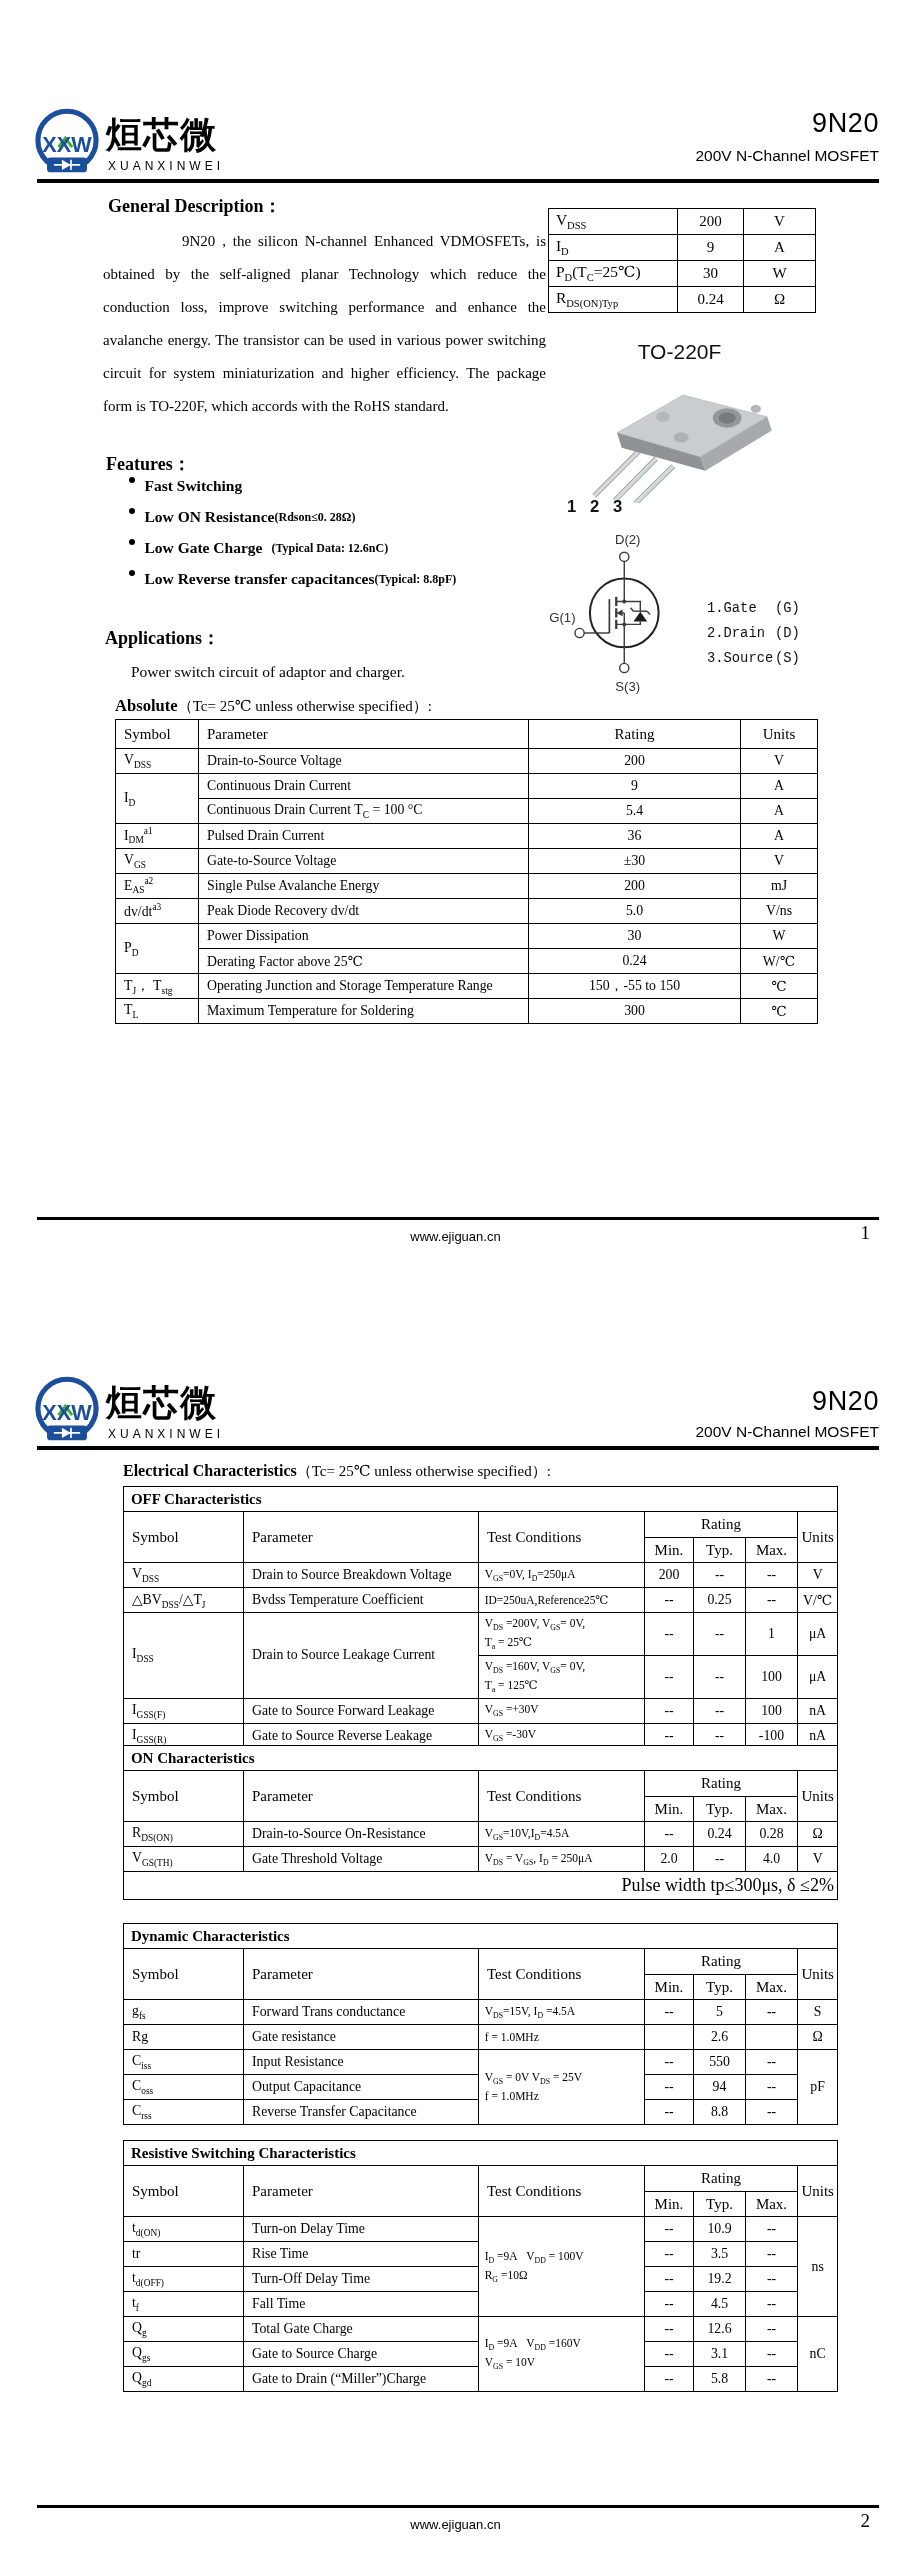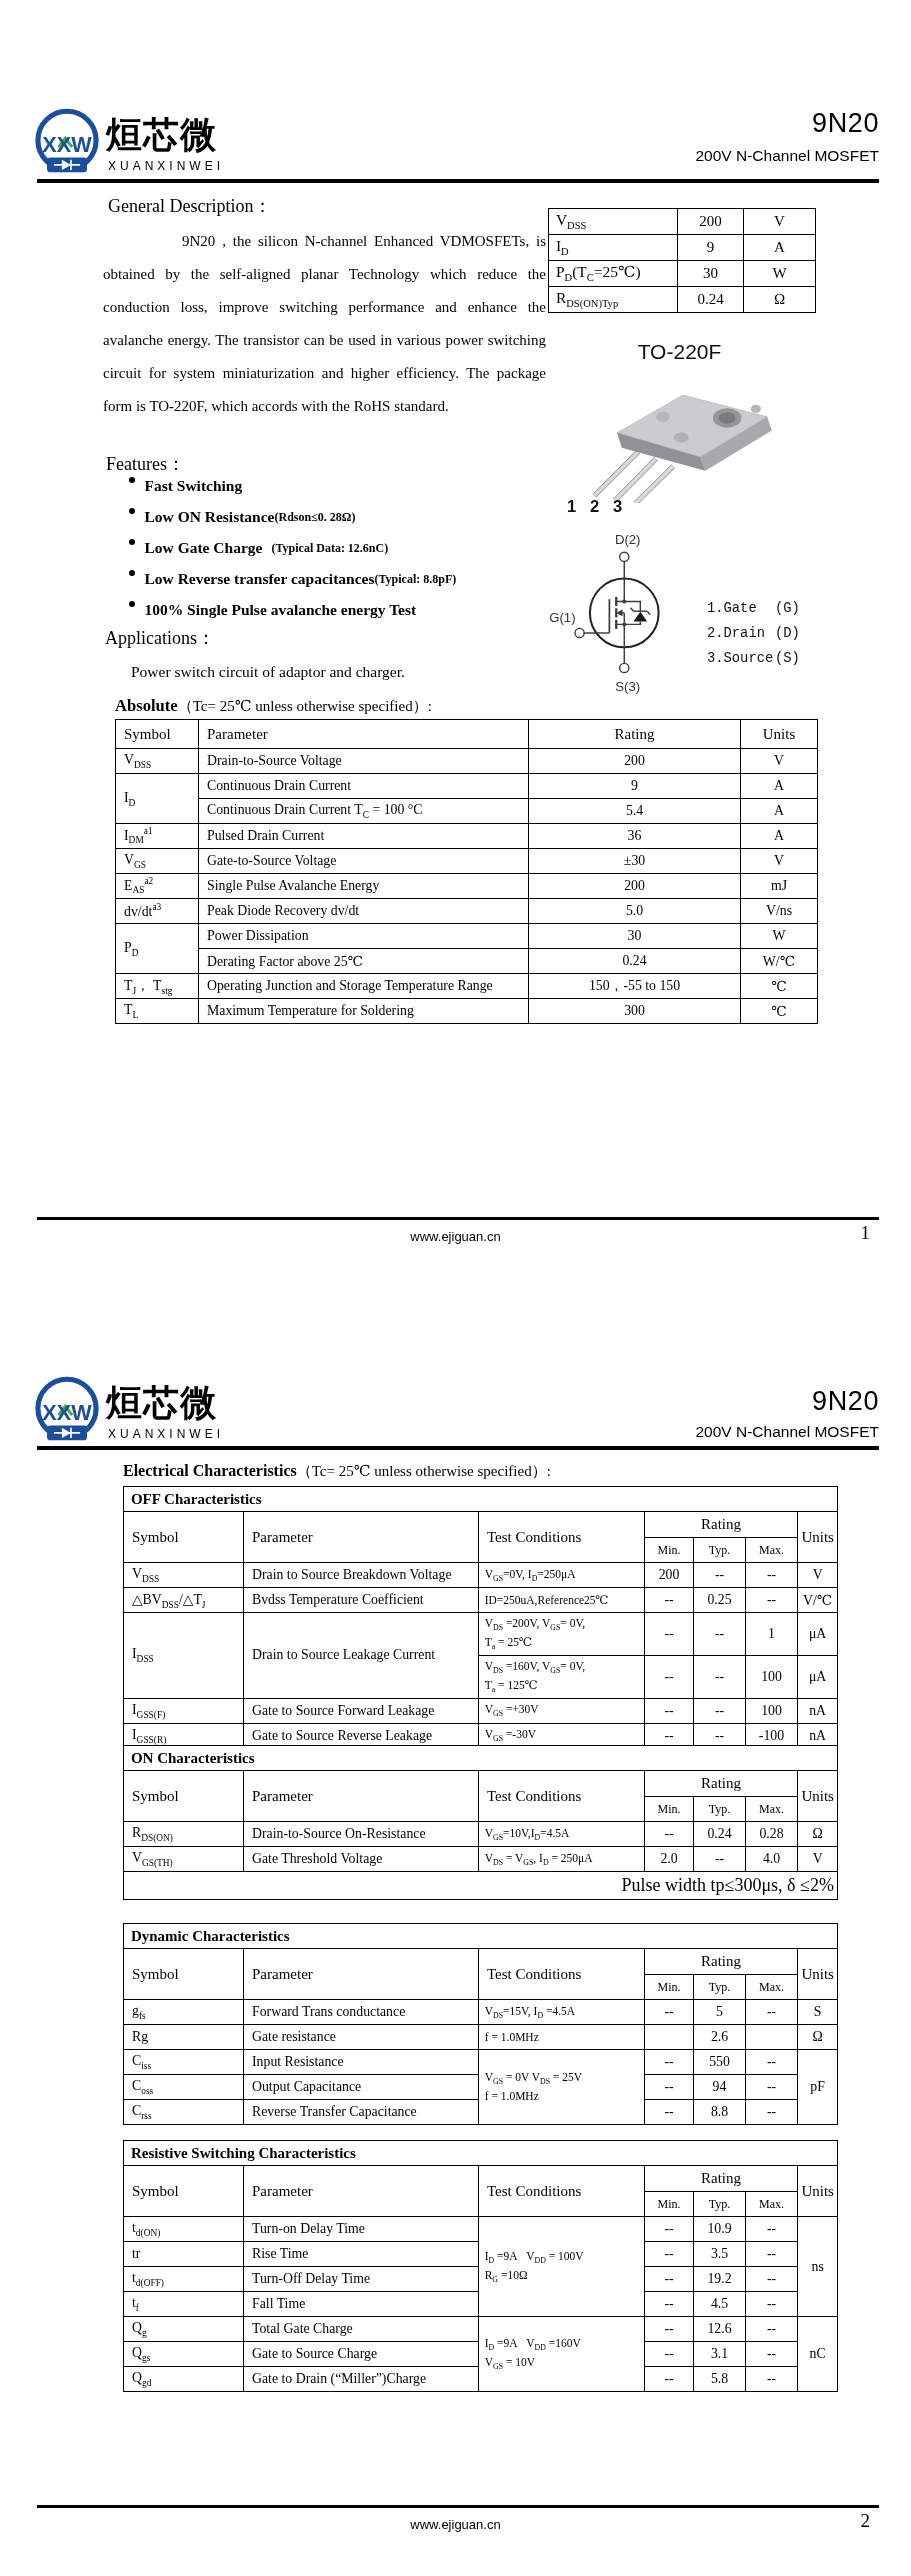--- a/index.html
+++ b/index.html
@@ -6,40 +6,40 @@
   html,body{background:#fff}
   body{width:911px;font-family:"Liberation Serif","DejaVu Serif",serif;color:#000}
   .page{position:relative;width:911px;height:1288px;background:#fff;overflow:hidden}
   .abs{position:absolute}
   .sans{font-family:"Liberation Sans","DejaVu Sans",sans-serif}
   .rule{position:absolute;left:37px;right:32px;height:4px;background:#000}
   .part-no{font-size:27px;text-align:right;letter-spacing:0.6px}
   .part-sub{font-size:15.5px;text-align:right}
   .brand-cn{font-size:36px;font-weight:bold;letter-spacing:1.1px;font-family:"DejaVu Sans","Liberation Sans",sans-serif}
   .brand-en{font-size:12px;font-weight:normal;letter-spacing:4px}
-  .sec-title{font-weight:normal;font-size:18px}
+  .sec-title{font-weight:bold;font-size:18px}
   .para{font-size:15px;line-height:33px;text-align:justify;text-indent:79px}
   .app-body{font-size:15.5px}
   table{border-collapse:collapse;background:#fff;table-layout:fixed}
   .dt{border:1.7px solid #000}
   .dt td,.dt th{border:1.1px solid #000;font-weight:normal;vertical-align:middle;text-align:center;font-size:13.8px;padding:1.1px 3.4px;overflow:hidden}
   .qs td{height:26px;font-size:15px}
   .qsym{text-align:left !important;padding-left:6.9px !important;font-size:15.5px !important}
   .at thead th{height:29px;font-size:15px}
   .at td{height:25px}
   .cl{text-align:left !important;padding-left:8px !important}
   .cs{font-size:11.5px !important;text-align:left !important;padding:2.3px 3.4px 2.3px 5.7px !important;line-height:1.45}
   .sym{font-size:15px}
   .sym2{font-size:13px}
   sub{font-size:68%}
   sup{font-size:68%}
   .elec td{height:25px}
   .elec .gcell{text-align:left;font-weight:bold;font-size:15px;height:25px;padding-left:6.9px}
   .elec .hdr th{font-size:15px;height:26px}
-  .elec .hdr2 th{font-size:12px;height:25px}
+  .elec .hdr2 th{font-size:15px;height:25px}
   .note-row td{text-align:right;font-size:18px;height:27.5px;padding-left:6.9px !important}
   .bullet{display:flex;align-items:flex-start;height:31px}
   .bullet .dot{width:6.3px;height:6.3px;border-radius:50%;background:#000;margin:0 9.2px 0 23px;flex:none}
   .bullet .main{font-weight:bold;font-size:15.5px;white-space:nowrap}
   .bullet .bnote{font-weight:bold;font-size:12px;white-space:nowrap;padding-top:1.7px}
   .abs-head-bold{font-weight:bold;font-size:16.6px}
   .abs-head-rest{font-size:15px}
   .footer-url{font-size:13px;text-align:center;width:100%}
   .pgnum{font-size:19px}
   .pin-row{display:flex;font-size:13.8px;height:25px;align-items:center;font-family:Liberation Mono, monospace;color:#111}
@@ -135,25 +135,20 @@
       </div>
       <div class="bullet">
         <span class="dot"></span>
         <span class="main">Low Gate Charge</span>
         <span class="bnote">&nbsp;&nbsp;&nbsp;(Typical Data: 12.6nC)</span>
       </div>
       <div class="bullet">
         <span class="dot"></span>
         <span class="main">Low Reverse transfer capacitances</span>
         <span class="bnote">(Typical: 8.8pF)</span>
-      </div>
-      <div class="bullet">
-        <span class="dot"></span>
-        <span class="main">100% Single Pulse avalanche energy Test</span>
-        <span class="bnote"></span>
       </div>
     </div>
 
   <svg class="abs" style="left:544px;top:527px" width="172" height="169" viewBox="0 0 300 295">
     <g stroke="#3c3c3c" stroke-width="2.5" fill="none">
       <circle cx="140" cy="150" r="60" stroke="#222" stroke-width="3.5"></circle>
       <circle cx="140" cy="52" r="8"></circle>
       <circle cx="140" cy="246" r="8"></circle>
       <circle cx="62" cy="185" r="8"></circle>
       <line x1="140" y1="60" x2="140" y2="112"></line>

